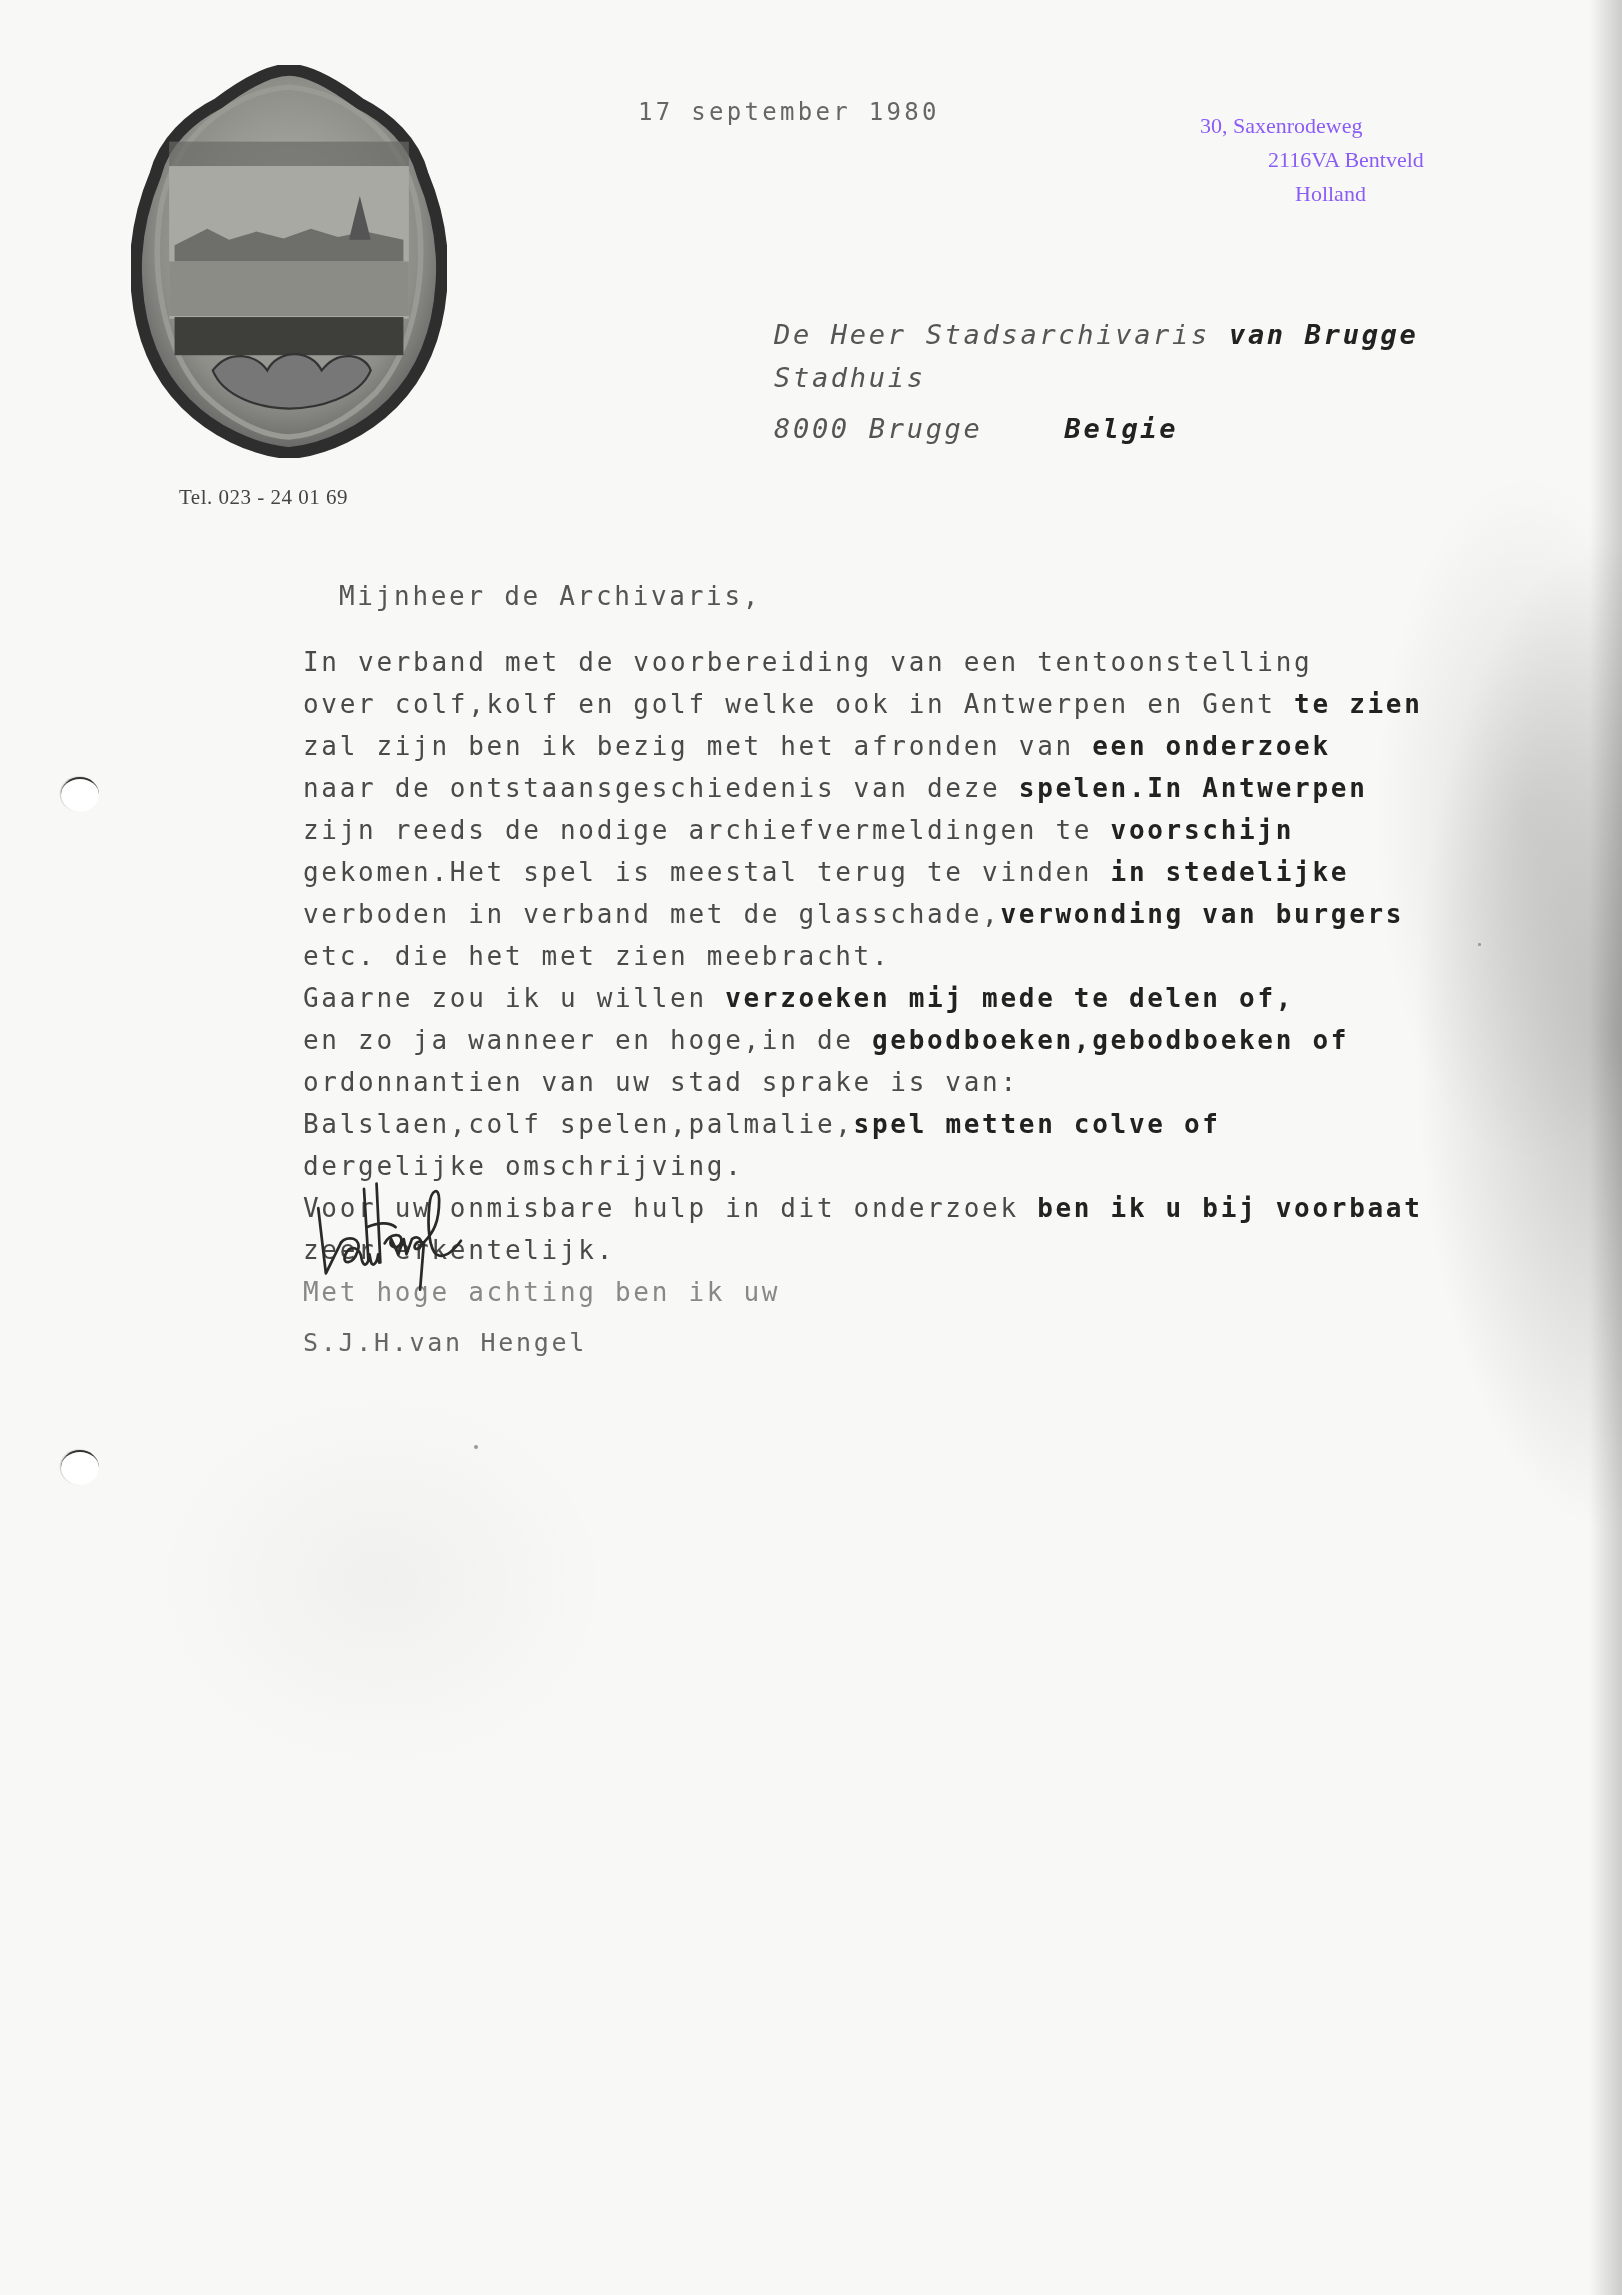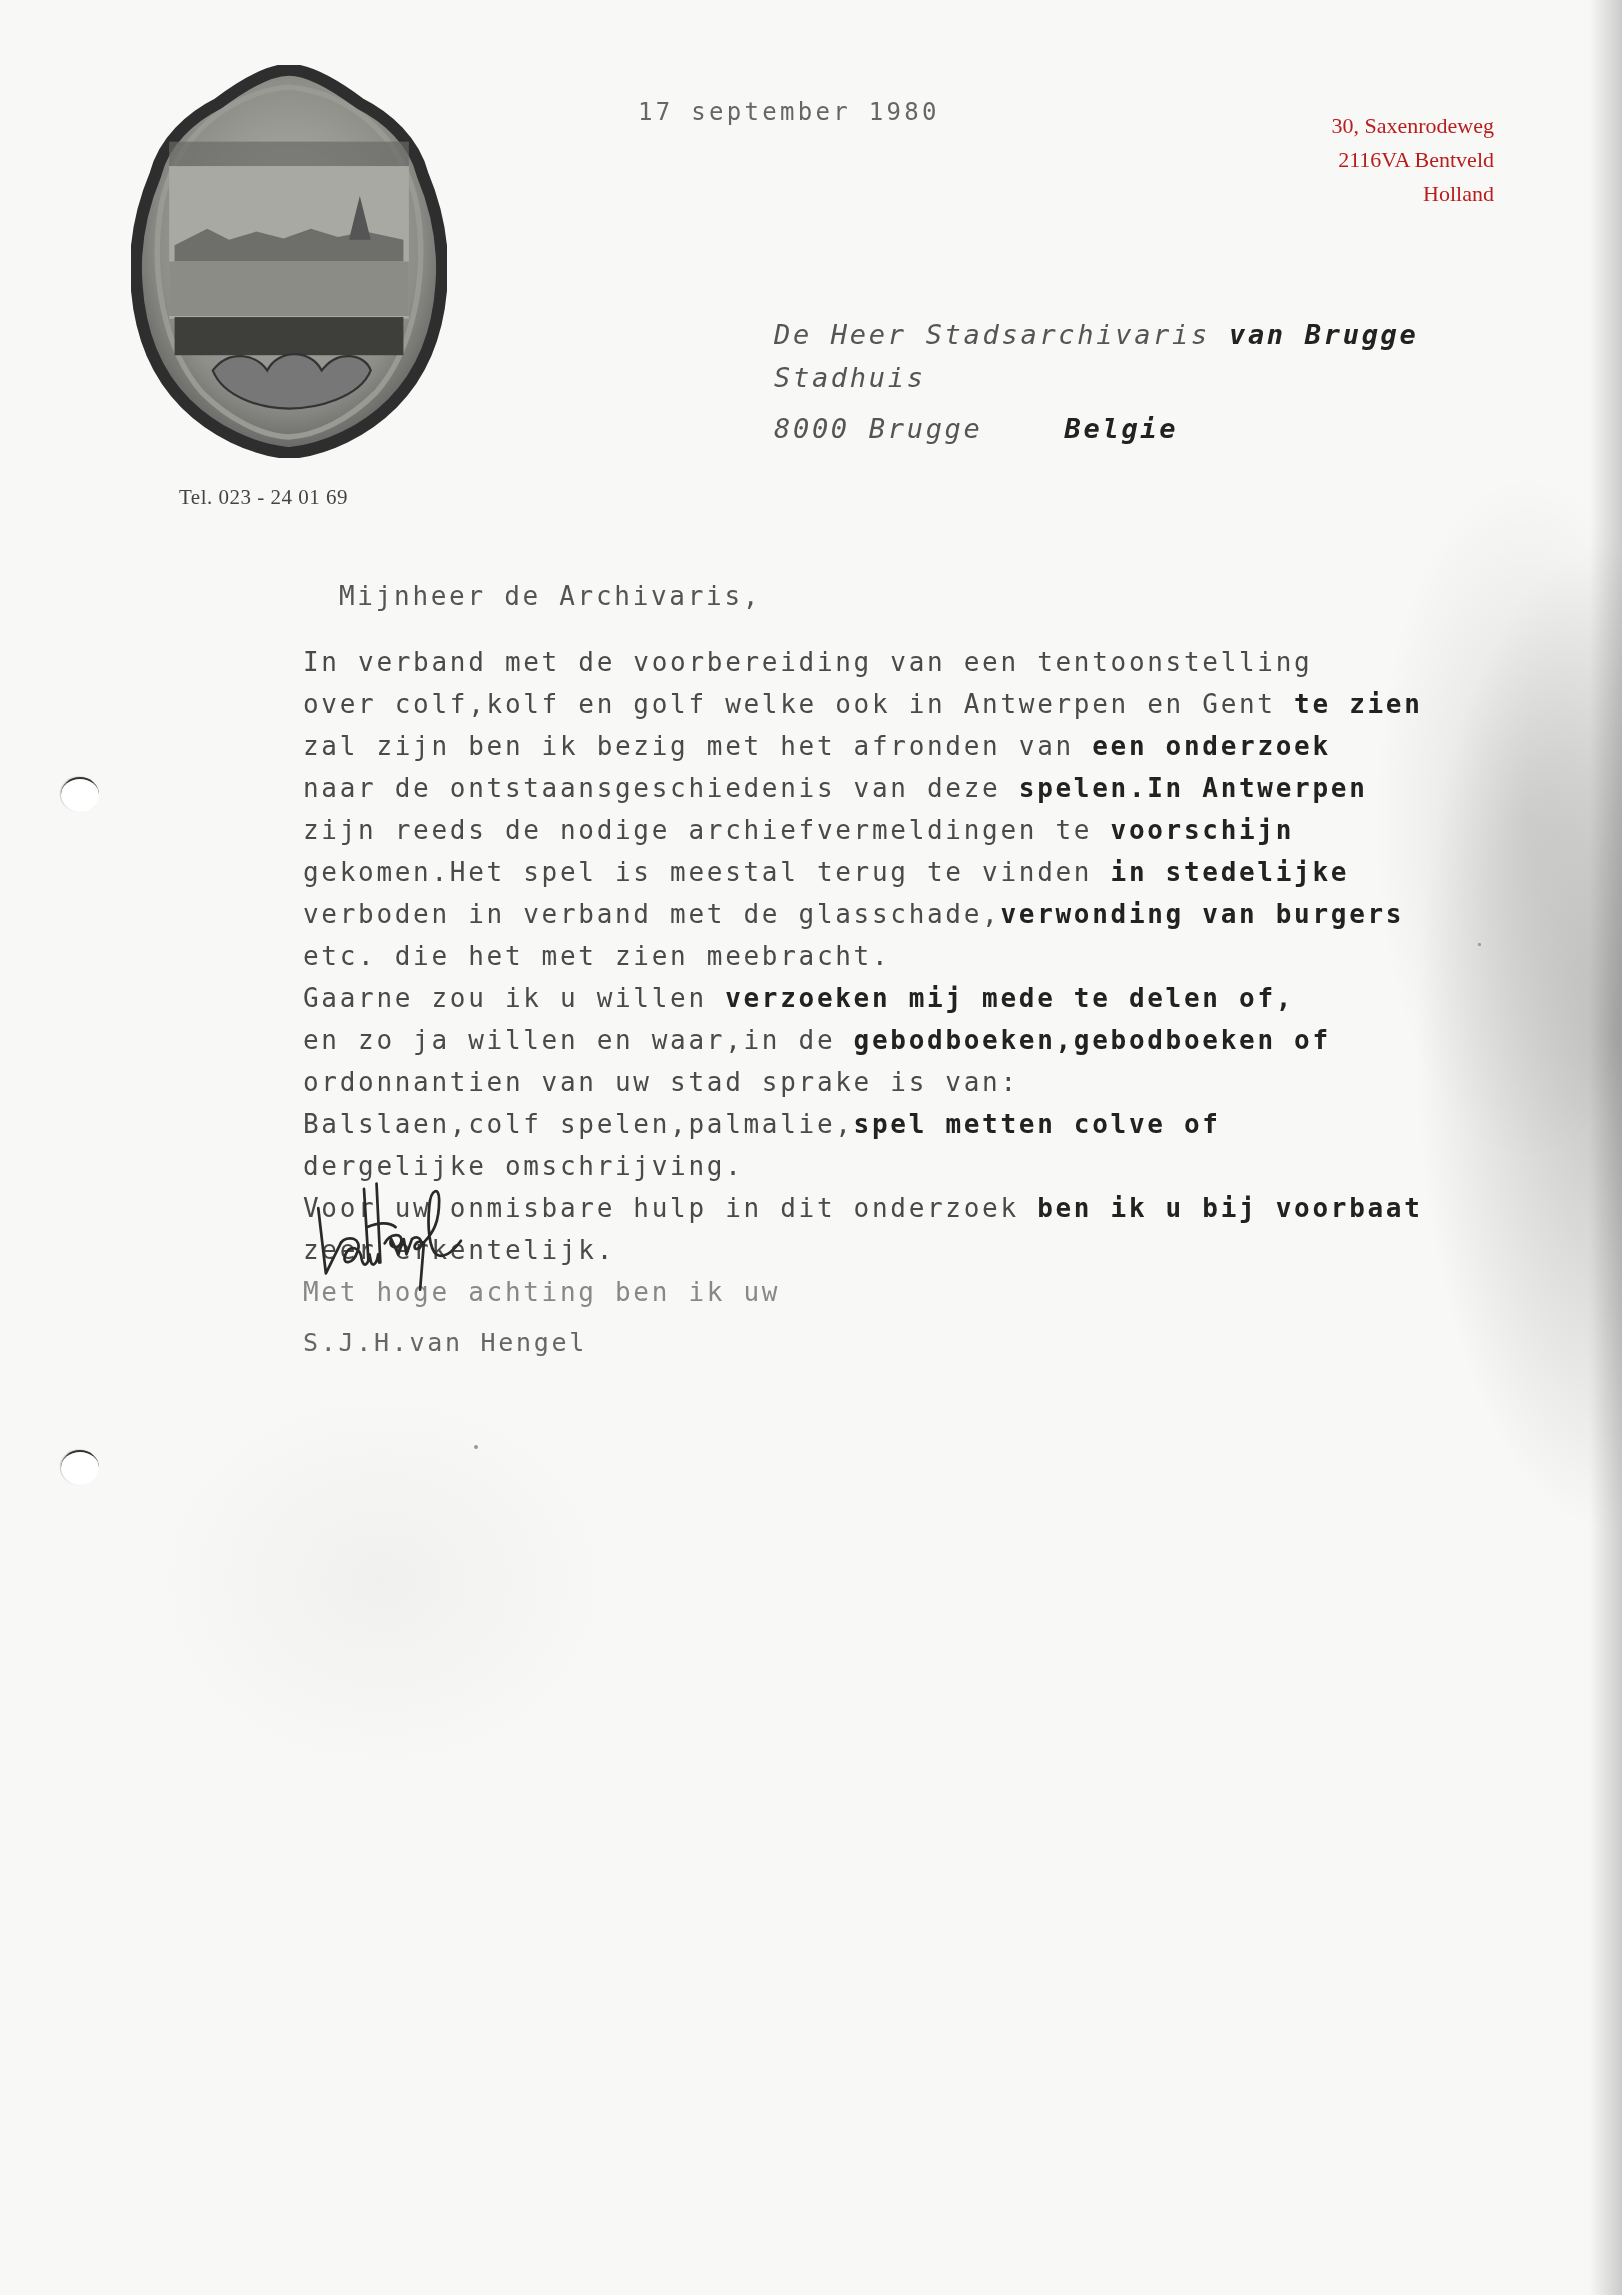--- a/index.html
+++ b/index.html
@@ -29,21 +29,21 @@
     font-family: Liberation Serif, serif;
     font-size: 21px; color: #444; letter-spacing: 0.5px;
   }
   .date {
     position: absolute; left: 638px; top: 98px;
     font-size: 24px; color: #666; letter-spacing: 3.3px;
   }
   .sender {
     position: absolute; left: 1200px; top: 109px; width: 294px;
     font-family: "Liberation Serif", "DejaVu Serif", serif;
-    font-size: 22px; color: #b91c1c; line-height: 34px; text-align: right;
+    font-size: 22px; color: #8b5cf6; line-height: 34px;
   }
   .sender div { white-space: nowrap; }
   .sender .l1 { padding-left: 0; }
   .sender .l2 { padding-left: 68px; }
   .sender .l3 { padding-left: 95px; }
   .recipient {
     position: absolute; left: 774px; top: 319px;
     font-size: 27px; letter-spacing: 2.7px; color: #555;
   }
   .recipient .line { height: 43px; white-space: pre; font-style: italic; }
@@ -122,21 +122,21 @@
 <div class="body-text">
   <div class="bl"><span>In verband met de voorbereiding van een tentoonstelling</span><span class="dark"></span></div>
   <div class="bl"><span>over colf,kolf en golf welke ook in Antwerpen en Gent </span><span class="dark">te zien</span></div>
   <div class="bl"><span>zal zijn ben ik bezig met het afronden van </span><span class="dark">een onderzoek</span></div>
   <div class="bl"><span>naar de ontstaansgeschiedenis van deze </span><span class="dark">spelen.In Antwerpen</span></div>
   <div class="bl"><span>zijn reeds de nodige archiefvermeldingen te </span><span class="dark">voorschijn</span></div>
   <div class="bl"><span>gekomen.Het spel is meestal terug te vinden </span><span class="dark">in stedelijke</span></div>
   <div class="bl"><span>verboden in verband met de glasschade,</span><span class="dark">verwonding van burgers</span></div>
   <div class="bl"><span>etc. die het met zien meebracht.</span><span class="dark"></span></div>
   <div class="bl"><span>Gaarne zou ik u willen </span><span class="dark">verzoeken mij mede te delen of,</span></div>
-  <div class="bl"><span>en zo ja willen en waar,in de </span><span class="dark">gebodboeken,gebodboeken of</span></div>
+  <div class="bl"><span>en zo ja wanneer en hoge,in de </span><span class="dark">gebodboeken,gebodboeken of</span></div>
   <div class="bl"><span>ordonnantien van uw stad sprake is van:</span><span class="dark"></span></div>
   <div class="bl"><span>Balslaen,colf spelen,palmalie,</span><span class="dark">spel metten colve of</span></div>
   <div class="bl"><span>dergelijke omschrijving.</span><span class="dark"></span></div>
   <div class="bl"><span>Voor uw onmisbare hulp in dit onderzoek </span><span class="dark">ben ik u bij voorbaat</span></div>
   <div class="bl"><span>zeer erkentelijk.</span><span class="dark"></span></div>
   <div class="bl closing">Met hoge achting ben ik uw</div>
 </div>
 
 <div class="signature">
   <svg width="305" height="120" viewBox="0 0 560 220" fill="none" stroke="#2a2a2a" stroke-width="5" stroke-linecap="round" stroke-linejoin="round">

